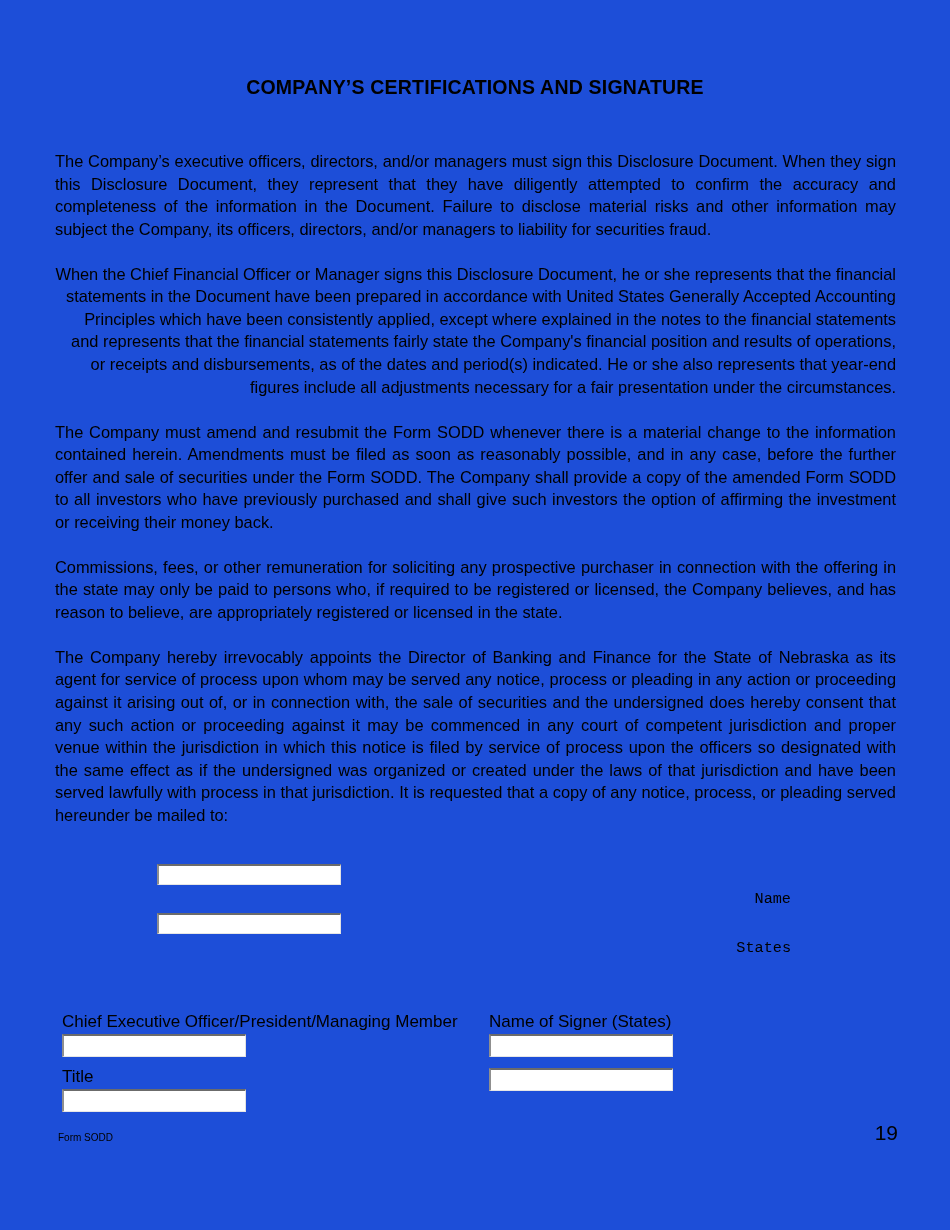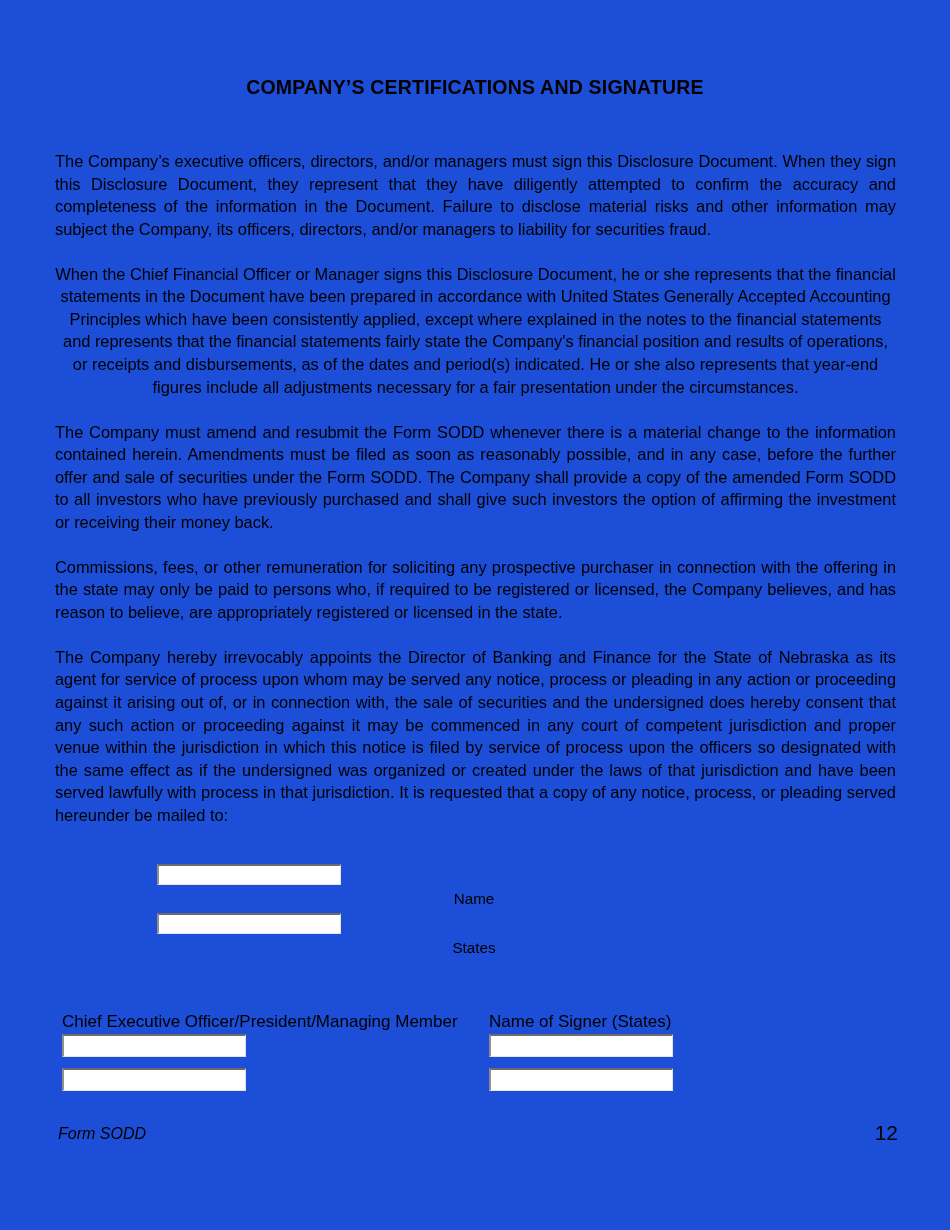--- a/index.html
+++ b/index.html
@@ -41,21 +41,21 @@
     top: 126px;
     font-size: 16.4px;
     line-height: 22.6px;
     margin-top: 24px;
   }
   .para {
     margin: 0 0 22.3px 0;
     text-align: justify;
   }
   .para.left {
-    text-align: center;
+    text-align: right;
   }
   .para:last-child {
     margin-bottom: 0;
   }
 
   
   .mailto-block {
     position: absolute;
     left: 157px;
     top: 864px;
@@ -64,25 +64,26 @@
   .field-box {
     box-sizing: border-box;
     height: 21px;
     background: #ffffff;
     border-top: 2px solid #6b6b6b;
     border-left: 2px solid #8f8f8f;
     border-right: 1px solid #e2e2e2;
     border-bottom: 1px solid #e6e6e6;
   }
   .field-caption {
-    text-align: center;
+    text-align: right;
     font-size: 15.2px;
     line-height: 18px;
     padding-top: 5px;
     padding-bottom: 5px;
+    font-family: Liberation Mono, monospace;
   }
 
   
   .sig-grid {
     position: absolute;
     left: 62px;
     top: 1011px;
     width: 833px;
   }
   .sig-row {
@@ -115,22 +116,21 @@
   .footer {
     position: absolute;
     left: 58px;
     right: 52px;
     top: 1122px;
     display: flex;
     align-items: flex-end;
     justify-content: space-between;
   }
   .footer-left {
-    font-size: 16px;
-    font-style: italic;
+    font-size: 10px;
   }
   .footer-page {
     font-size: 21px;
     line-height: 21px;
   }
 </style>
 </head>
 <body>
 
 <div class="page">
@@ -161,26 +161,27 @@
       <div class="sig-col">
         <div class="sig-label">Name of Signer (States)</div>
         <input class="sig-box" type="text" placeholder="" style="">
       </div>
     </div>
 
     <div class="sig-row-gap"></div>
 
     <div class="sig-row">
       <div class="sig-col">
+        <div class="sig-label">Title</div>
         <input class="sig-box" type="text" placeholder="" style="">
       </div>
       <div class="sig-col">
         <input class="sig-box" type="text" placeholder="" style="">
       </div>
     </div>
   </div>
 
   <div class="footer">
     <div class="footer-left">Form SODD</div>
-    <div class="footer-page">12</div>
+    <div class="footer-page">19</div>
   </div>
 
 </div>
 
 </body></html>

